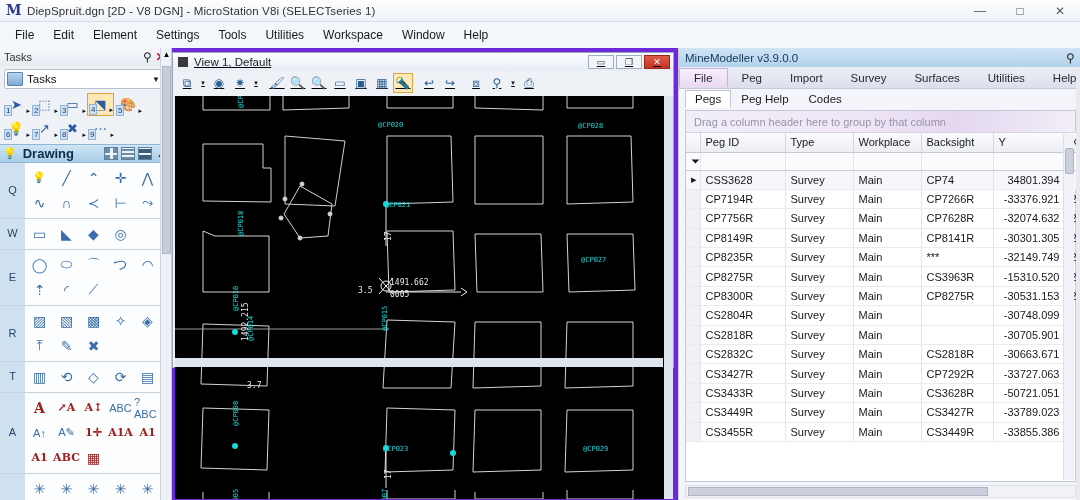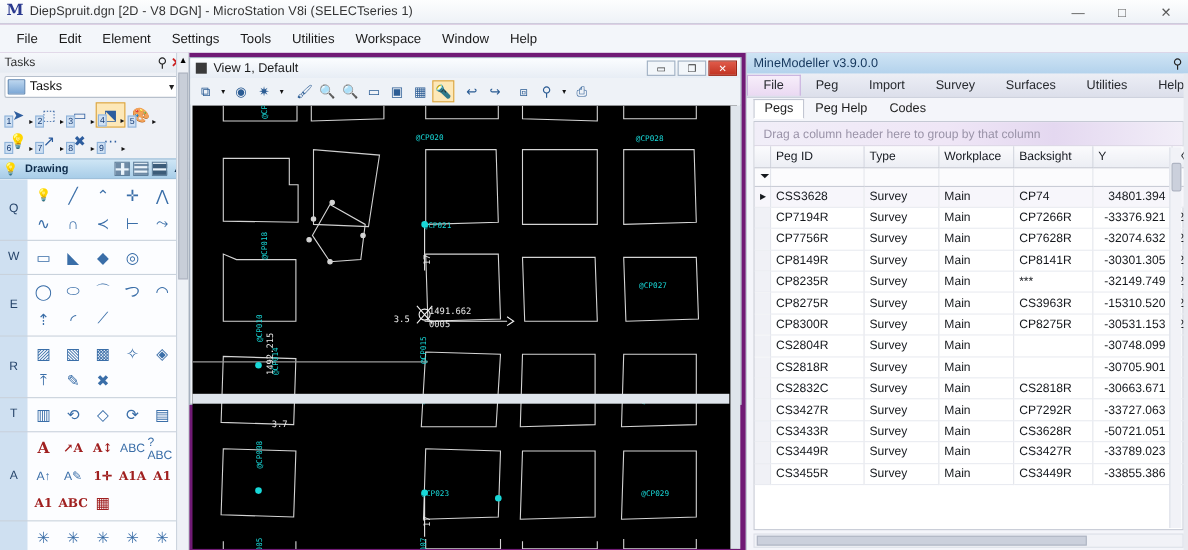--- a/index.html
+++ b/index.html
@@ -1,18 +1,18 @@
 <!DOCTYPE html>
 <html><head>
 <meta charset="utf-8">
 <style>
   * { box-sizing: border-box; margin:0; padding:0; }
   html,body { width:1080px; height:500px; overflow:hidden;
     font-family:"Liberation Sans", sans-serif; font-size:11px; color:#000; background:#eef1f5; }
-  #app { position:relative; width:1080px; height:500px; background:#701a75; }
+  #app { position:relative; width:1080px; height:500px; background:#6d28d9; }
 
   
   .titlebar { position:absolute; left:0; top:0; width:1080px; height:22px;
     background:linear-gradient(#fdfefe,#eef2f7); border-bottom:1px solid #d6dde6;
     display:flex; align-items:center; }
   .ms-logo { width:14px; height:14px; margin:0 7px 0 6px; position:relative; }
   .ms-logo:before { content:"M"; position:absolute; left:0; top:-2px; font-size:14px;
     font-weight:bold; color:#2b3a8f; font-family:"DejaVu Serif", serif; }
   .title-text { font-size:11.5px; color:#333; letter-spacing:.1px; }
   .winbtns { margin-left:auto; display:flex; height:22px; }
@@ -45,21 +45,21 @@
   .ibox { width:27px; height:23px; position:relative; display:flex;
     align-items:center; justify-content:center; font-size:13px; color:#2d5d9e; }
   .ibox.sel { background:#fde8b8; border:1px solid #d9a441; }
   .ibox .num { position:absolute; left:1px; bottom:0px; font-size:8px; color:#1a3f77;
     background:#cfe0f3; padding:0 1px; border:1px solid #8fb3d9; line-height:9px; }
   .ibox .arw { position:absolute; right:0px; bottom:1px; font-size:7px; color:#111; }
 
   .drawbar { margin-top:2px; height:19px; background:linear-gradient(#cfe6f5,#a8cde8);
     display:flex; align-items:center; padding:0 3px; gap:3px;
     border-top:1px solid #8fb6d4; border-bottom:1px solid #8fb6d4; }
-  .drawbar .dlbl { font-weight:bold; font-size:10px; color:#0d2b4a; flex:1; margin-left:3px;}
+  .drawbar .dlbl { font-weight:bold; font-size:13px; color:#0d2b4a; flex:1; margin-left:3px;}
   .vbtn { width:14px; height:13px; border:1px solid #5d7f9c; background:#eaf3fa; }
   .vbtn.g { background:
      linear-gradient(#6f8ba6,#6f8ba6) 0 0/5px 5px no-repeat,
      linear-gradient(#6f8ba6,#6f8ba6) 8px 0/5px 5px no-repeat,
      linear-gradient(#6f8ba6,#6f8ba6) 0 7px/5px 5px no-repeat,
      linear-gradient(#6f8ba6,#6f8ba6) 8px 7px/5px 5px no-repeat, #eaf3fa; }
   .vbtn.l { background:
      linear-gradient(#6f8ba6,#6f8ba6) 0 1px/13px 2px no-repeat,
      linear-gradient(#6f8ba6,#6f8ba6) 0 5px/13px 2px no-repeat,
      linear-gradient(#6f8ba6,#6f8ba6) 0 9px/13px 2px no-repeat, #eaf3fa; }
@@ -82,21 +82,21 @@
     font-size:11px; color:#27456b; }
 
   .leftscroll { position:absolute; right:0; top:0; width:11px; height:452px;
     background:#eef1f6; border-left:1px solid #ccd4de; }
   .leftscroll .thumb { position:absolute; left:1px; top:18px; width:9px; height:188px;
     background:#c8ced8; border:1px solid #aeb6c2; }
   .leftscroll .up { position:absolute; left:1px; top:2px; font-size:8px; width:9px; text-align:center;}
 
   
   .viewwin { position:absolute; left:172px; top:52px; width:502px; height:316px;
-    background:#eef2f7; border:1px solid #9aa7b6; }
+    background:#eef2f7; border:1px solid #9aa7b6;text-decoration:underline; }
   .viewtitle { height:18px; display:flex; align-items:center;
     background:linear-gradient(#fbfdff,#e7edf5); padding-left:5px; }
   .viewtitle .vicon { width:10px; height:10px; background:#3a3a3a; margin-right:6px; }
   .viewtitle .vtxt { font-size:11.5px; color:#1b1b1b; flex:1; }
   .vbtns { display:flex; gap:2px; padding-right:3px; }
   .vbx { width:26px; height:14px; border:1px solid #9fb0c2; background:#f2f6fa;
     display:flex; align-items:center; justify-content:center; font-size:9px; color:#333; }
   .vbx.close { background:linear-gradient(#e05b4a,#c23322); border-color:#9d2414; color:#fff; }
 
   .viewtoolbar { height:24px; display:flex; align-items:center; gap:1px;

